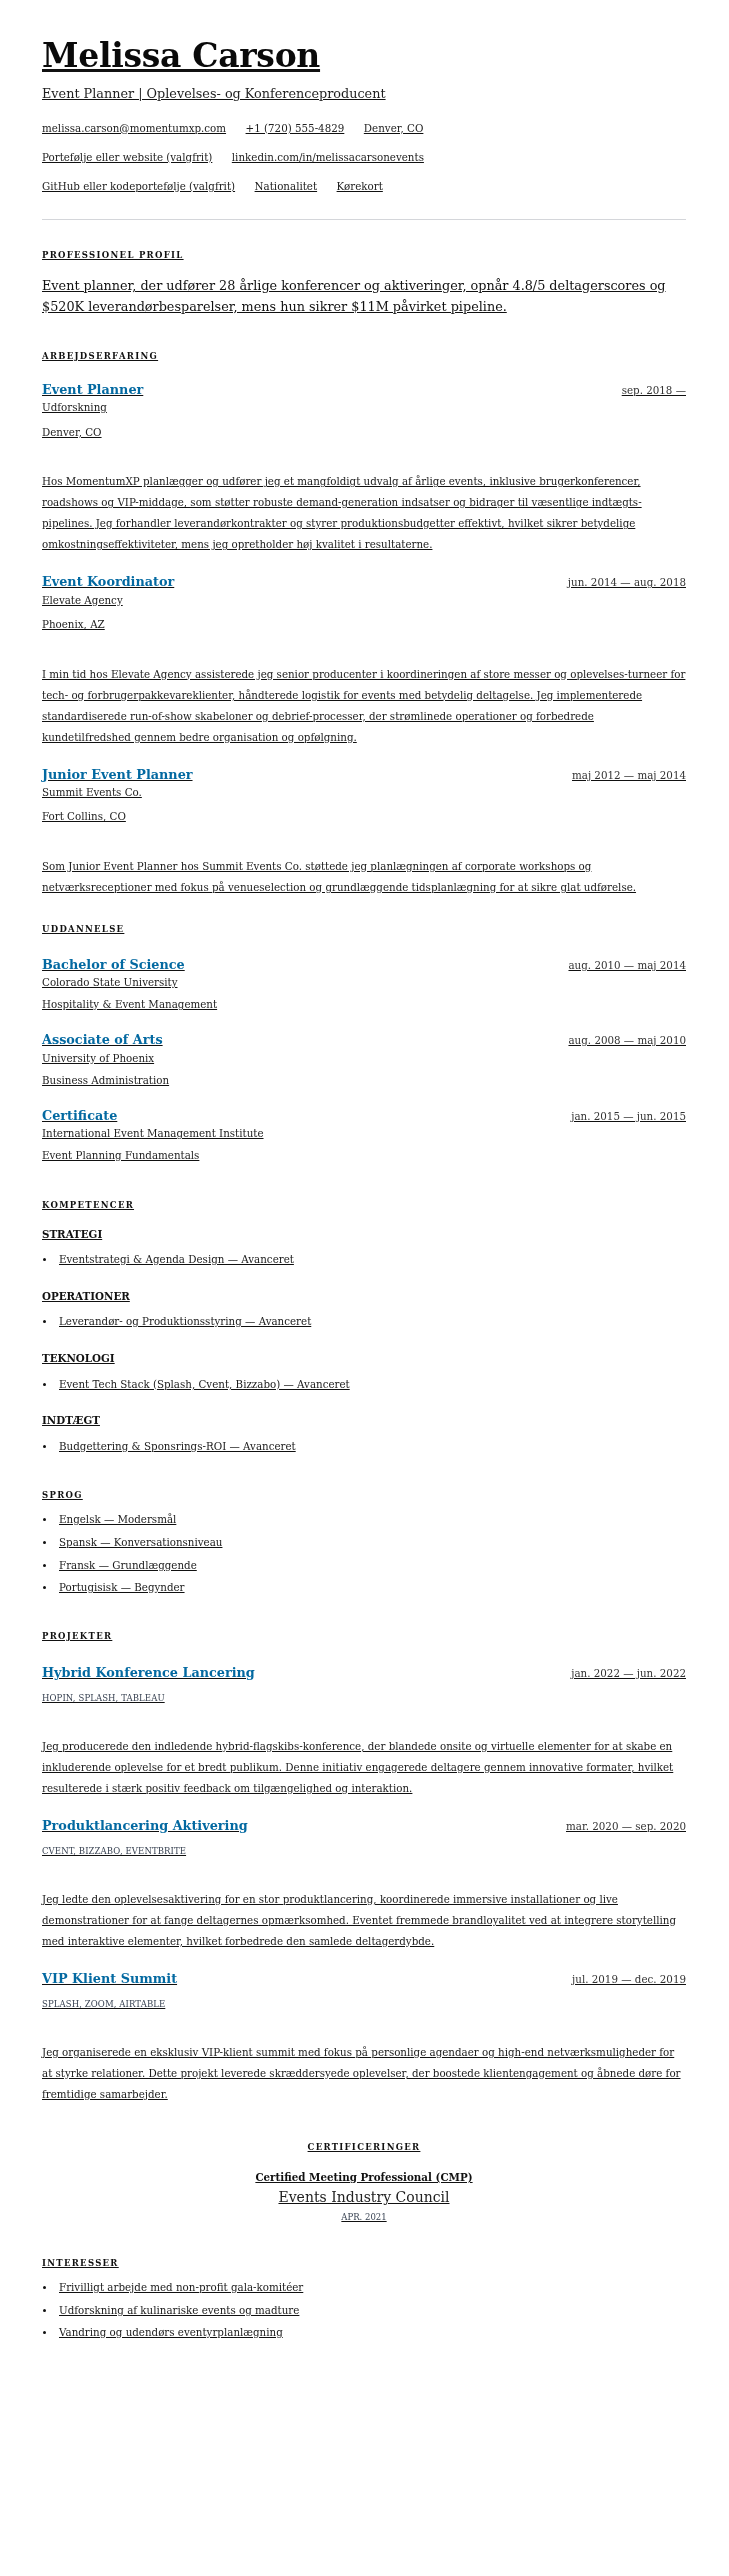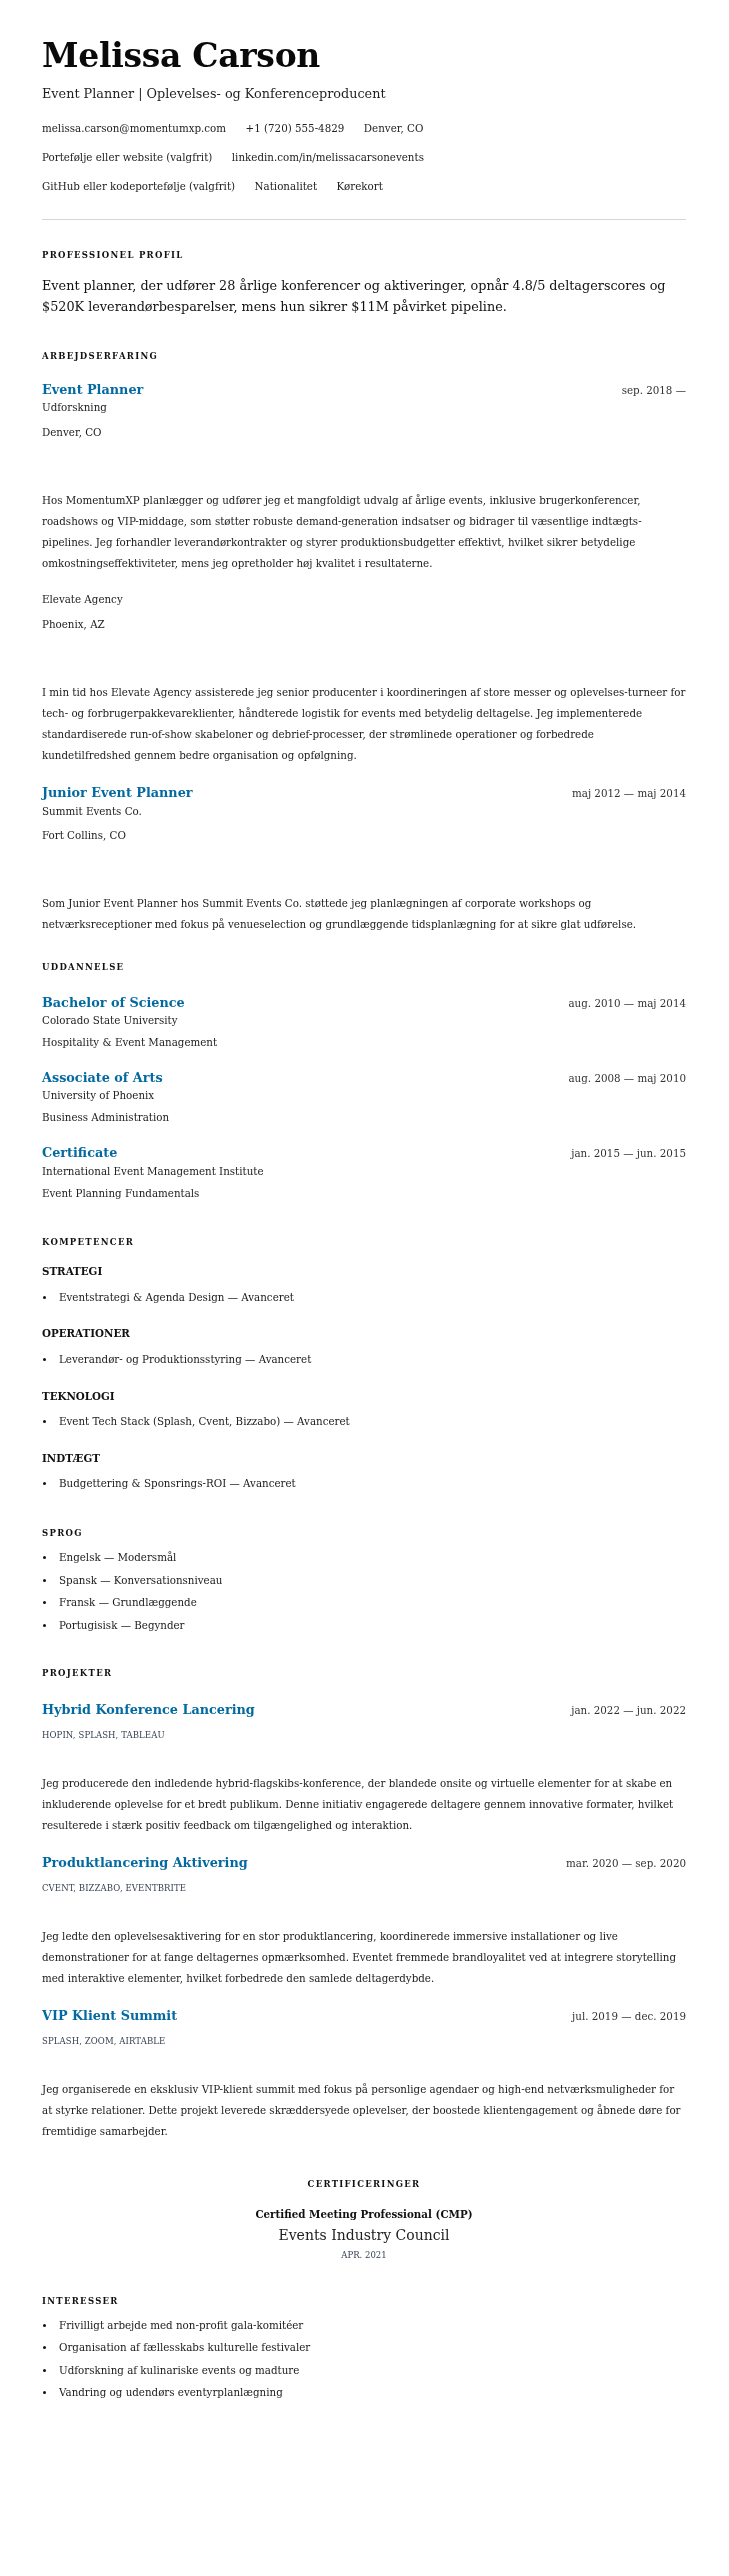--- a/index.html
+++ b/index.html
@@ -5,20 +5,21 @@
   * { box-sizing: border-box; margin: 0; padding: 0; }
   html, body { background: #ffffff; }
   body {
     width: 730px;
     font-family: "DejaVu Serif", serif;
     color: #111111;
   }
   .page {
     padding: 36px 42px 24px 42px;
     width: 728px;
+    text-decoration: underline;
   }
   .name {
     font-size: 33px;
     font-weight: bold;
     line-height: 40px;
     color: #0a0a0a;
     letter-spacing: -0.3px;
   }
   .headline {
     font-size: 12.8px;
@@ -78,21 +79,21 @@
     font-size: 10.3px;
     line-height: 14.6px;
     color: #222;
   }
   .entry-sub.org { margin-top: 2.4px; }
   .entry-sub.loc { margin-top: 9.7px; }
   .entry-desc {
     font-size: 10.3px;
     line-height: 21px;
     color: #1a1a1a;
-    margin-top: 51px;
+    margin-top: 32px;
   }
   .job { margin-top: 22px; }
   .job:first-of-type { margin-top: 19.5px; }
   .job + .job { margin-top: 18px; }
   .sec-edu { margin-top: 25.5px; }
   .edu { margin-top: 20.7px; }
   .edu + .edu { margin-top: 19.5px; }
   .edu .entry-sub.org { margin-top: 2.4px; }
   .edu .entry-sub.field { margin-top: 7.3px; }
   .sec-skills { margin-top: 36px; }
@@ -201,20 +202,24 @@
       <div class="entry-head">
         <div class="entry-title">Event Planner</div>
         <div class="entry-date">sep. 2018 —</div>
       </div>
       <div class="entry-sub org">Udforskning</div>
       <div class="entry-sub loc">Denver, CO</div>
       <p class="entry-desc">Hos MomentumXP planlægger og udfører jeg et mangfoldigt udvalg af årlige events, inklusive brugerkonferencer, roadshows og VIP-middage, som støtter robuste demand-generation indsatser og bidrager til væsentlige indtægts-pipelines. Jeg forhandler leverandørkontrakter og styrer produktionsbudgetter effektivt, hvilket sikrer betydelige omkostningseffektiviteter, mens jeg opretholder høj kvalitet i resultaterne.</p>
     </div>
 
     <div class="job">
+      <div class="entry-head">
+        <div class="entry-title">Event Koordinator</div>
+        <div class="entry-date">jun. 2014 — aug. 2018</div>
+      </div>
       <div class="entry-sub org">Elevate Agency</div>
       <div class="entry-sub loc">Phoenix, AZ</div>
       <p class="entry-desc">I min tid hos Elevate Agency assisterede jeg senior producenter i koordineringen af store messer og oplevelses-turneer for tech- og forbrugerpakkevareklienter, håndterede logistik for events med betydelig deltagelse. Jeg implementerede standardiserede run-of-show skabeloner og debrief-processer, der strømlinede operationer og forbedrede kundetilfredshed gennem bedre organisation og opfølgning.</p>
     </div>
 
     <div class="job">
       <div class="entry-head">
         <div class="entry-title">Junior Event Planner</div>
         <div class="entry-date">maj 2012 — maj 2014</div>
       </div>
@@ -334,20 +339,19 @@
       <div class="cert-title">Certified Meeting Professional (CMP)</div>
       <div class="cert-issuer">Events Industry Council</div>
       <div class="cert-date">Apr. 2021</div>
     </div>
   </section>
 
   <section class="sec-int">
     <h2 class="section-title">Interesser</h2>
     <ul class="bullets">
       <li><span class="dot"></span><span>Frivilligt arbejde med non-profit gala-komitéer</span></li>
-      <li><span class="dot"></span><span>Organisation af fællesskabs kulturelle festivaler</span></li>
       <li><span class="dot"></span><span>Udforskning af kulinariske events og madture</span></li>
       <li><span class="dot"></span><span>Vandring og udendørs eventyrplanlægning</span></li>
     </ul>
   </section>
 
 </div>
 
 
 </body></html>

